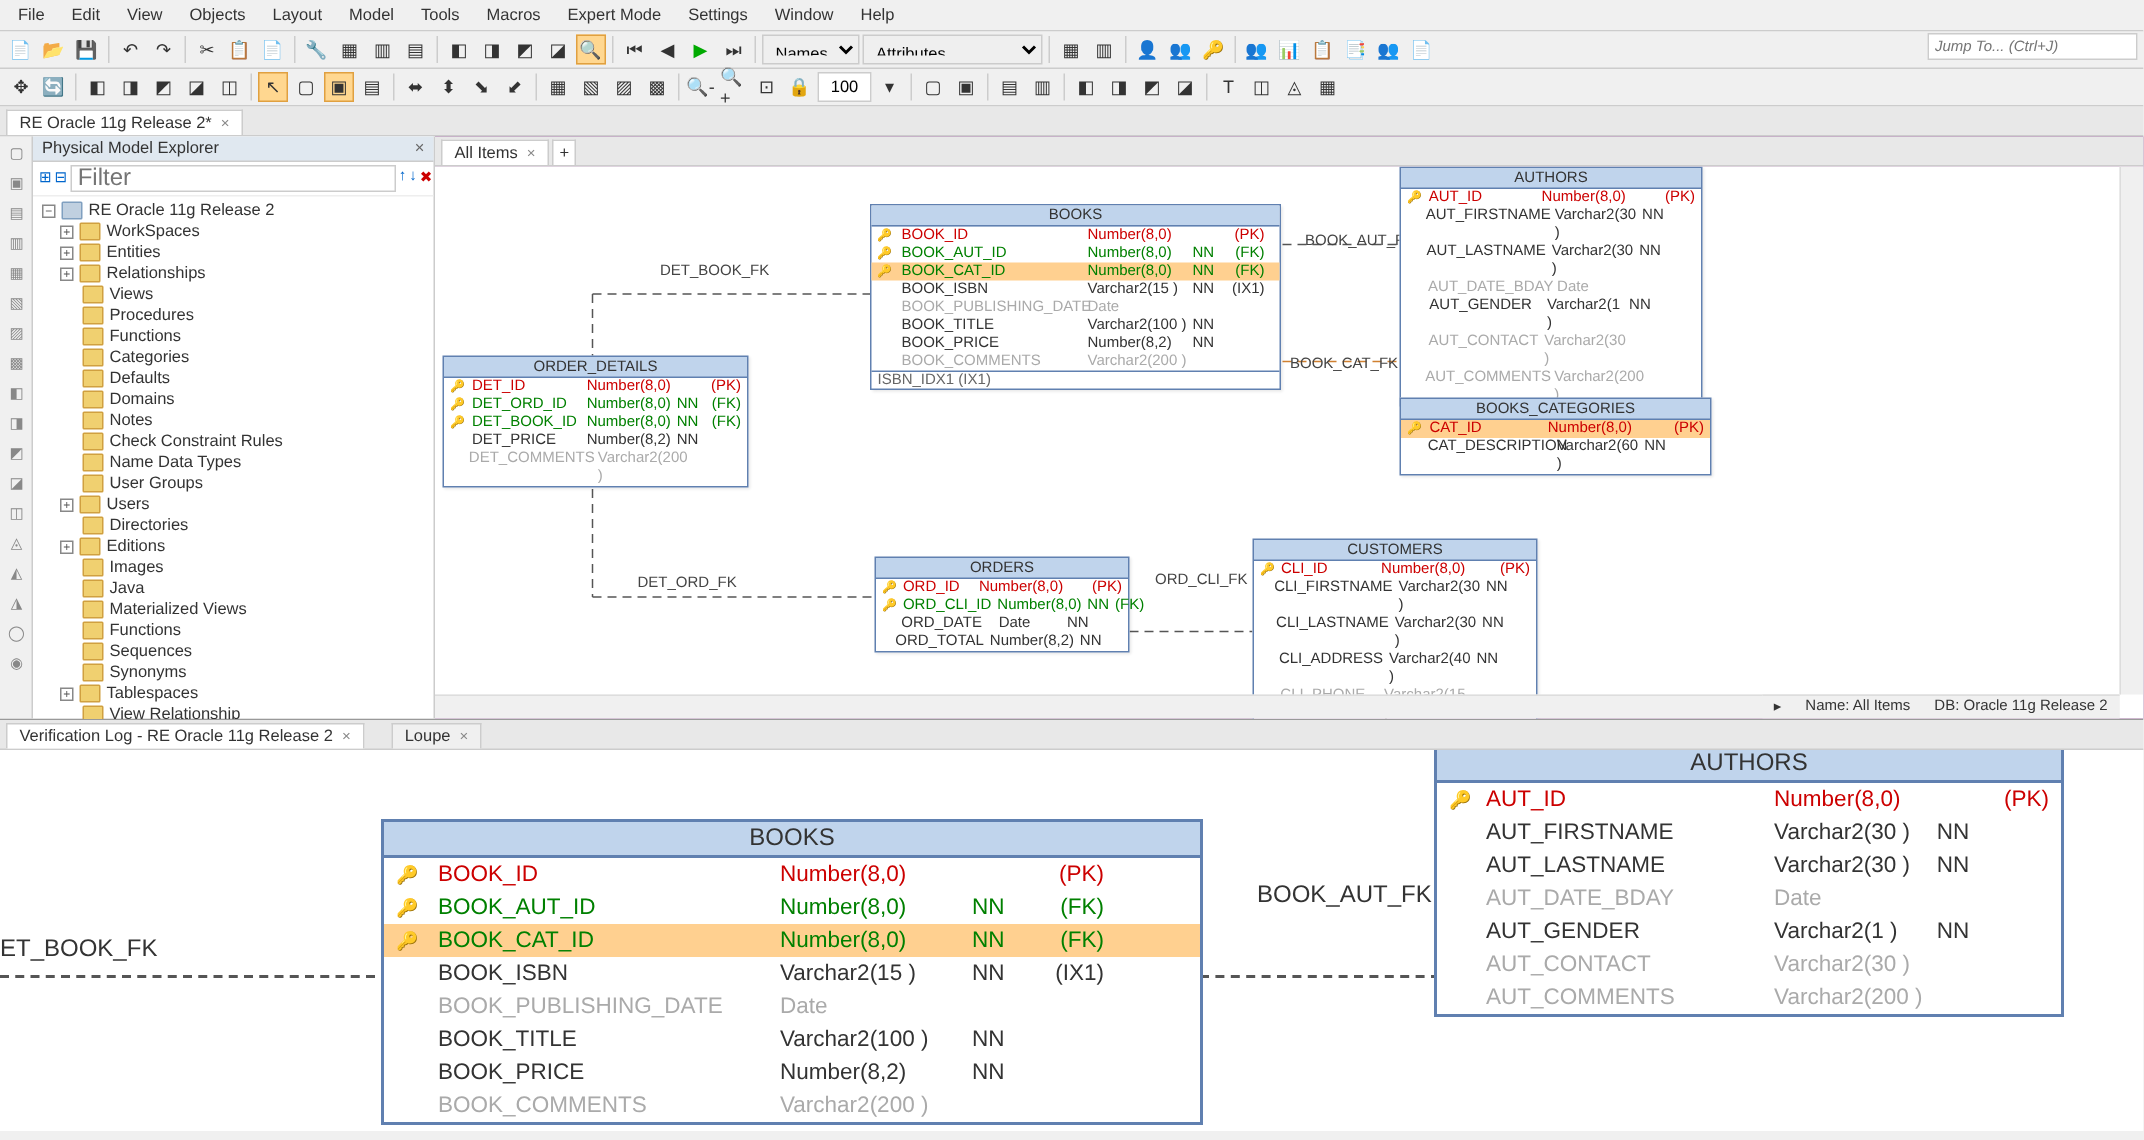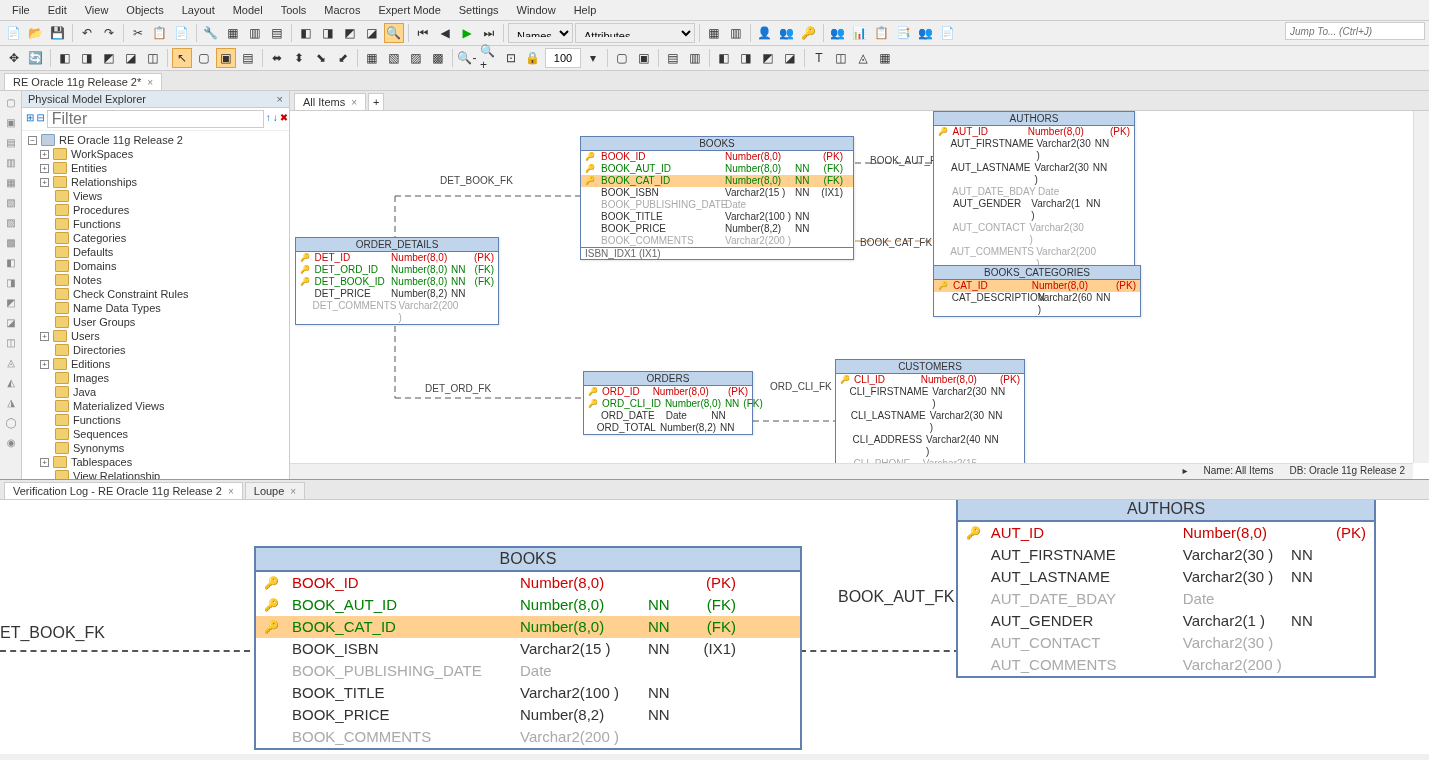--- a/index.html
+++ b/index.html
@@ -46,21 +46,21 @@
 .entity-row .col2 { width: 66px; }
 .entity-row .col3 { width: 20px; }
 .entity-row .col4 { width: 24px; text-align: right; }
 .entity-row.pk { color: #cc0000; }
 .entity-row.fk { color: #008000; }
 .entity-row.disabled { color: #aaa; }
 .entity-footer { border-top: 1px solid #6080b0; padding: 0 4px; color: #666; }
 .rel-label { position: absolute; font-size: 10px; color: #444; }
 .bottom-panel { border-top: 1px solid #999; background: #f0f0f0; }
 .bottom-header { background: #e0e8f0; padding: 1px 6px; border-bottom: 1px solid #ccc; }
-.bottom-tabs { background: #e8e8e8; padding: 2px 4px 0; display: flex; gap: 2px; border-bottom: 1px solid #ccc; }
+.bottom-tabs { background: #e8e8e8; padding: 2px 4px 0; display: flex; gap: 18px; border-bottom: 1px solid #ccc; }
 .loupe-area { height: 254px; background: #fff; position: relative; overflow: hidden; }
 .big-entity { position: absolute; border: 2px solid #6080b0; background: #fff; font-size: 15px; }
 .big-entity-title { background: #c0d4ec; text-align: center; padding: 2px 4px; border-bottom: 2px solid #6080b0; font-size: 16px; }
 .big-row { display: flex; padding: 1px 8px; gap: 8px; line-height: 20px; }
 .big-row.hl { background: #ffd090; }
 .big-row .key { width: 20px; font-size: 12px; }
 .big-row .col1 { width: 220px; }
 .big-row .col2 { width: 120px; }
 .big-row .col3 { width: 36px; }
 .big-row .col4 { width: 44px; text-align: right; }

